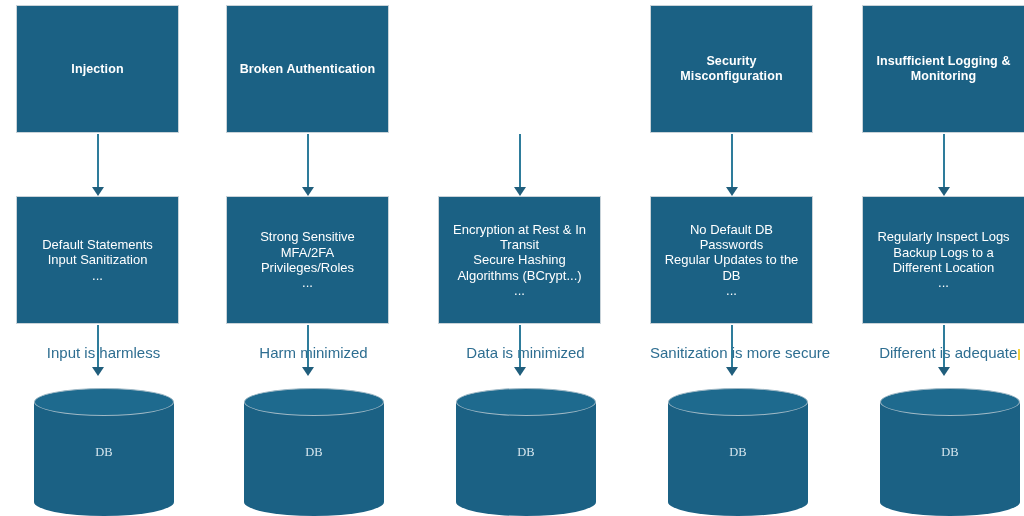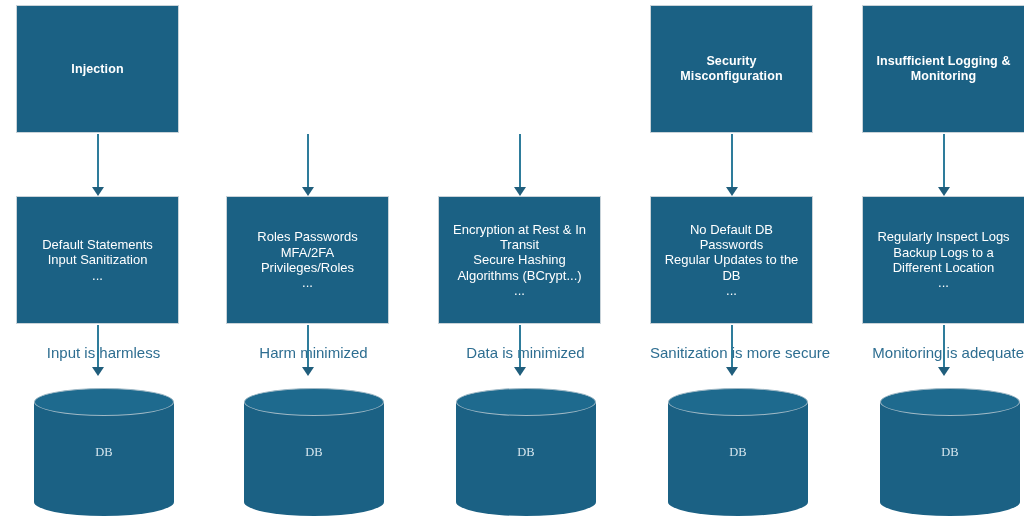--- a/index.html
+++ b/index.html
@@ -199,28 +199,31 @@
     </div>
 
     <div class="db">
       <div class="db-bottom"></div>
       <div class="db-body"></div>
       <div class="db-top"></div>
       <div class="db-label">DB</div>
     </div>
   </div>
     <div class="column" style="left: 216px;">
-
-    <div class="connector connector-top">
-      <div class="conn-line"></div>
-      <div class="arrow-head"></div>
-    </div>
-
-    <div class="mitig-box">
-      <span class="box-text">Roles Passwords
+    <div class="vuln-box">
+      <span class="box-text">Broken Authentication</span>
+    </div>
+
+    <div class="connector connector-top">
+      <div class="conn-line"></div>
+      <div class="arrow-head"></div>
+    </div>
+
+    <div class="mitig-box">
+      <span class="box-text">Strong Sensitive
 MFA/2FA
 Privileges/Roles
 ...</span>
     </div>
 
     <div class="conn-label no-caret">
       <span>Harm minimized</span>
     </div>
 
     <div class="connector connector-bottom">
@@ -309,21 +312,21 @@
       <div class="arrow-head"></div>
     </div>
 
     <div class="mitig-box">
       <span class="box-text">Regularly Inspect Logs
 Backup Logs to a Different Location
 ...</span>
     </div>
 
     <div class="conn-label ">
-      <span>Monitoring is adequate</span><span class="caret"></span>
+      <span>Different is adequate</span><span class="caret"></span>
     </div>
 
     <div class="connector connector-bottom">
       <div class="conn-line seg-a"></div>
       <div class="conn-line seg-b"></div>
       <div class="arrow-head"></div>
     </div>
 
     <div class="db">
       <div class="db-bottom"></div>

